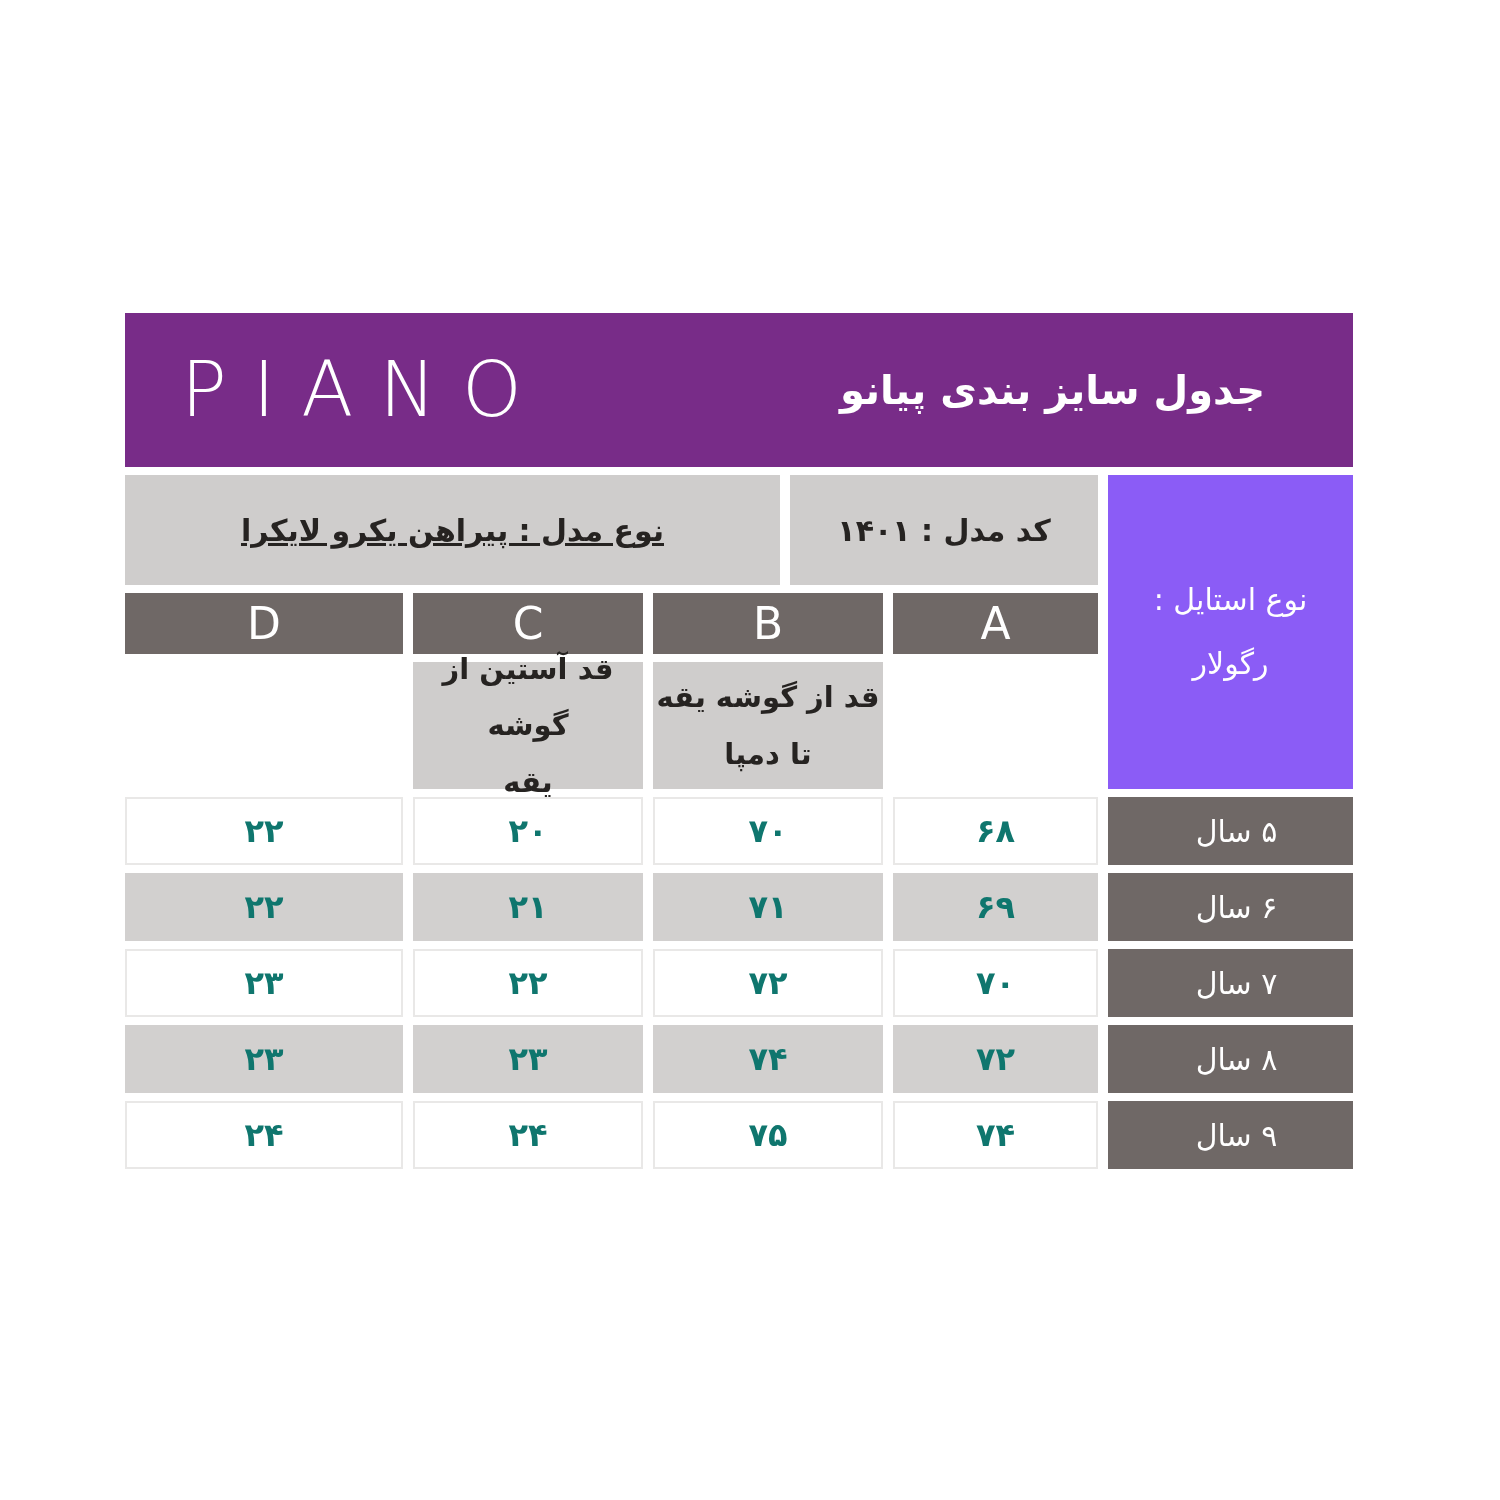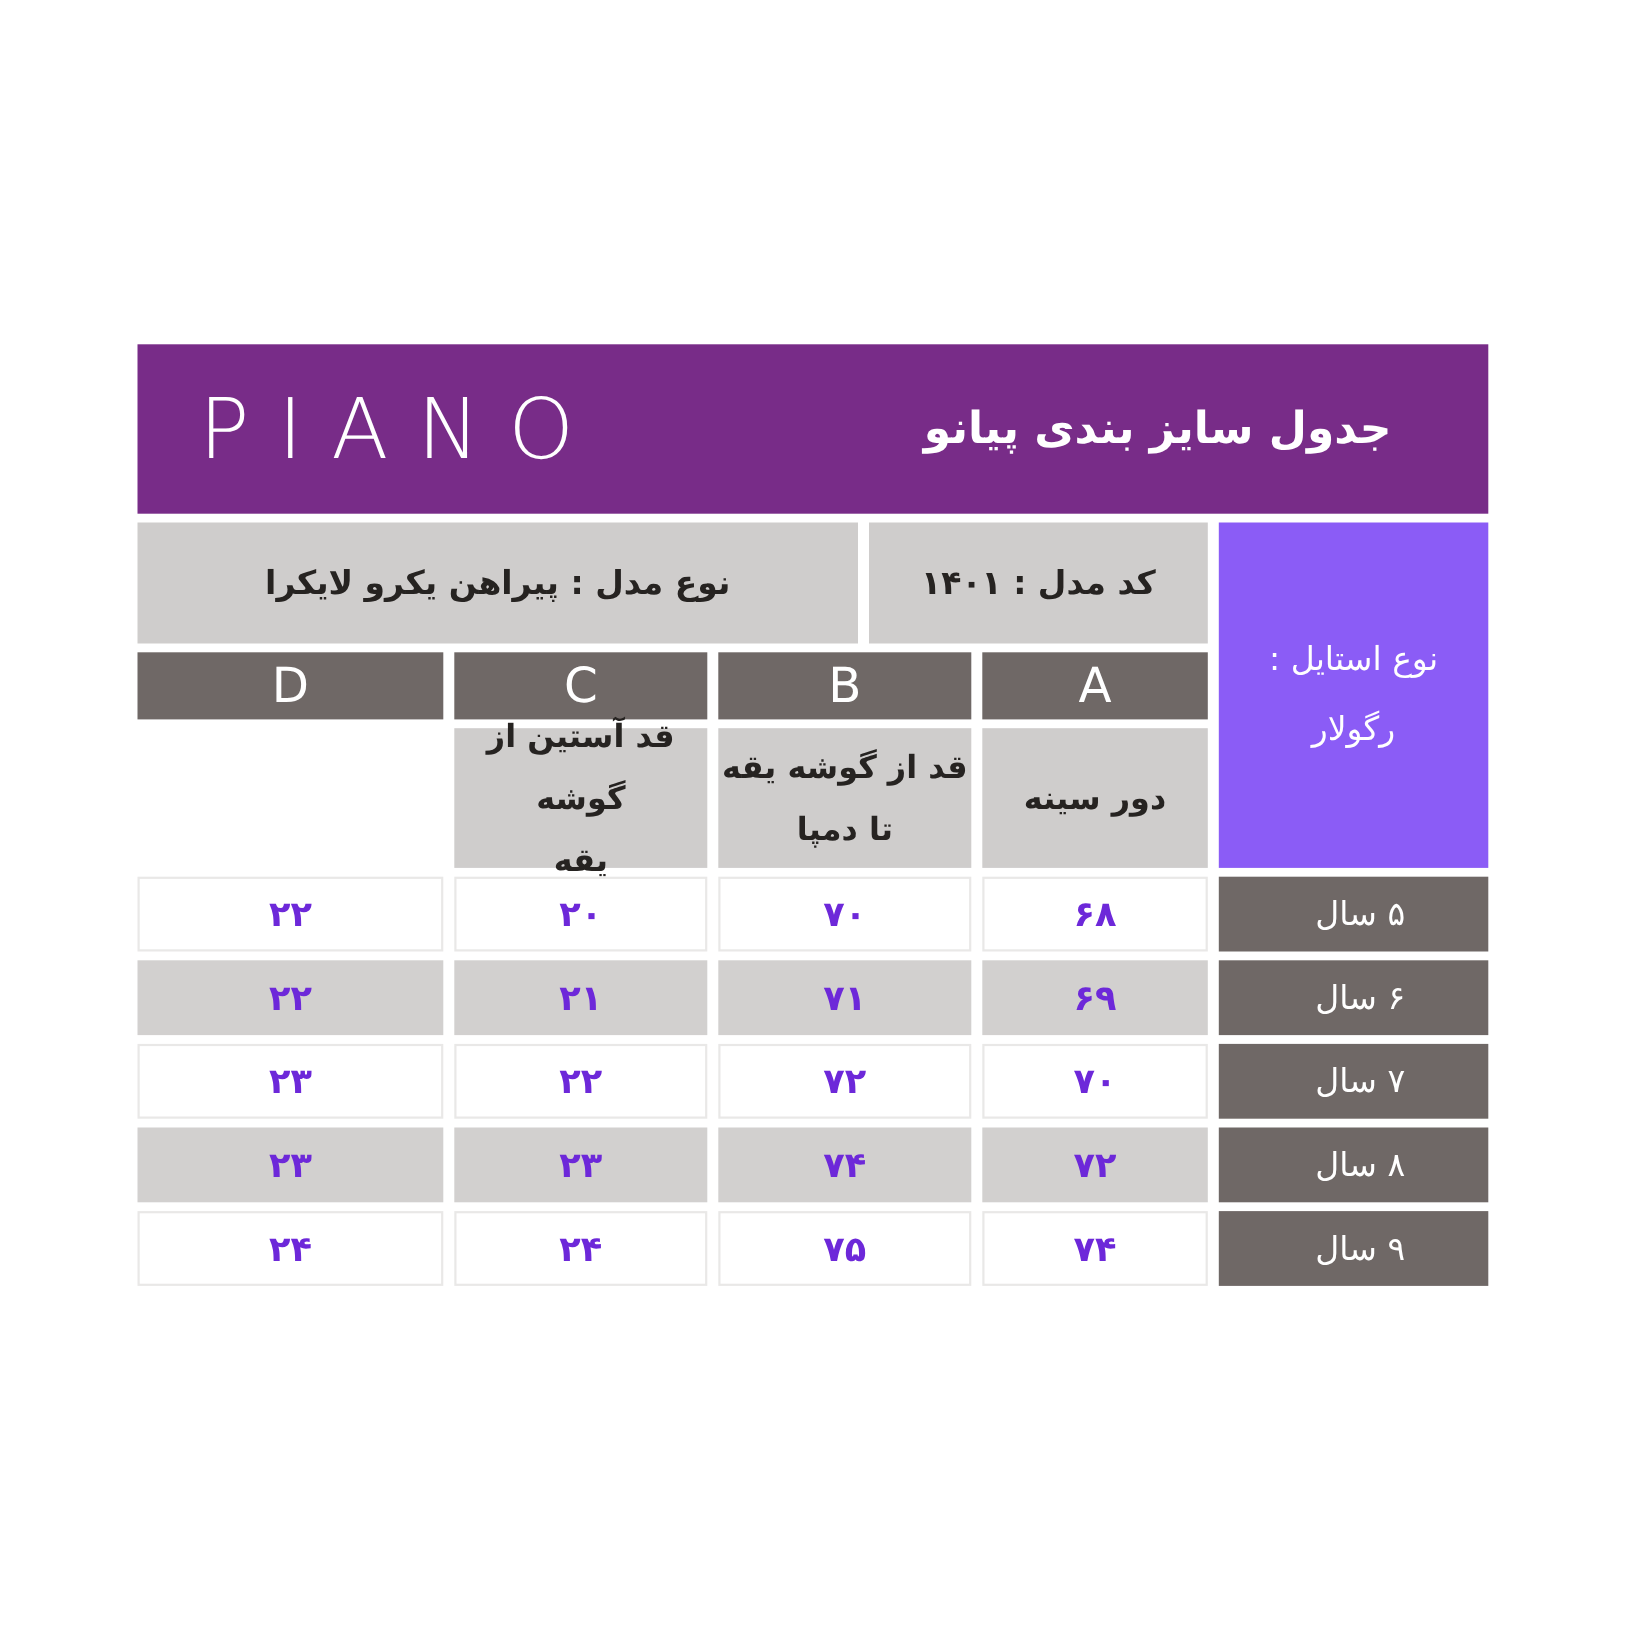--- a/index.html
+++ b/index.html
@@ -61,21 +61,21 @@
     grid-column:2 / 6; grid-row:2;
     display:flex; direction:rtl; gap:10px;
   }
   .model-cell {
     background:#CFCDCC;
     color:#262321;
     font-size:30px; font-weight:700;
     direction:rtl;
   }
   .model-code { width:308px; }
-  .model-type { flex:1; }
+  .model-type { flex:1;text-decoration:underline; }
 
   
   .letter {
     background:#6F6866;
     color:#ffffff;
     font-size:44px; font-weight:400;
   }
 
   
   .desc {
@@ -90,21 +90,21 @@
 
   
   .rlabel {
     background:#6F6866;
     color:#ffffff;
     font-size:30px; font-weight:500;
     direction:rtl;
     padding-left:12px;
   }
   .val {
-    color:#6d28d9;
+    color:#0f766e;
     font-size:32px; font-weight:600;
     direction:rtl;
   }
   .val.white { background:#ffffff; border:2px solid #E9E8E7; }
   .val.gray  { background:#D2D0CF; }
 
   
   .cL{grid-column:1;} .cA{grid-column:2;} .cB{grid-column:3;} .cC{grid-column:4;} .cD{grid-column:5;}
   .rHdr{grid-row:3;} .rDesc{grid-row:4;}
   .r1{grid-row:5;} .r2{grid-row:6;} .r3{grid-row:7;} .r4{grid-row:8;} .r5{grid-row:9;}
@@ -128,21 +128,20 @@
     <div class="model-row">
       <div class="cell model-cell model-code">کد مدل : ۱۴۰۱</div>
       <div class="cell model-cell model-type">نوع مدل : پیراهن یکرو لایکرا</div>
     </div>
 
     <div class="cell letter rHdr cA">A</div>
     <div class="cell letter rHdr cB">B</div>
     <div class="cell letter rHdr cC">C</div>
     <div class="cell letter rHdr cD">D</div>
 
-    <div class="cell desc rDesc cA">دور سینه</div>
     <div class="cell desc rDesc cB">قد از گوشه یقه
 تا دمپا</div>
     <div class="cell desc rDesc cC">قد آستین از گوشه
 یقه</div>
 
     <div class="cell rlabel r1 cL">۵ سال</div>
     <div class="cell val white r1 cA">۶۸</div>
     <div class="cell val white r1 cB">۷۰</div>
     <div class="cell val white r1 cC">۲۰</div>
     <div class="cell val white r1 cD">۲۲</div>

